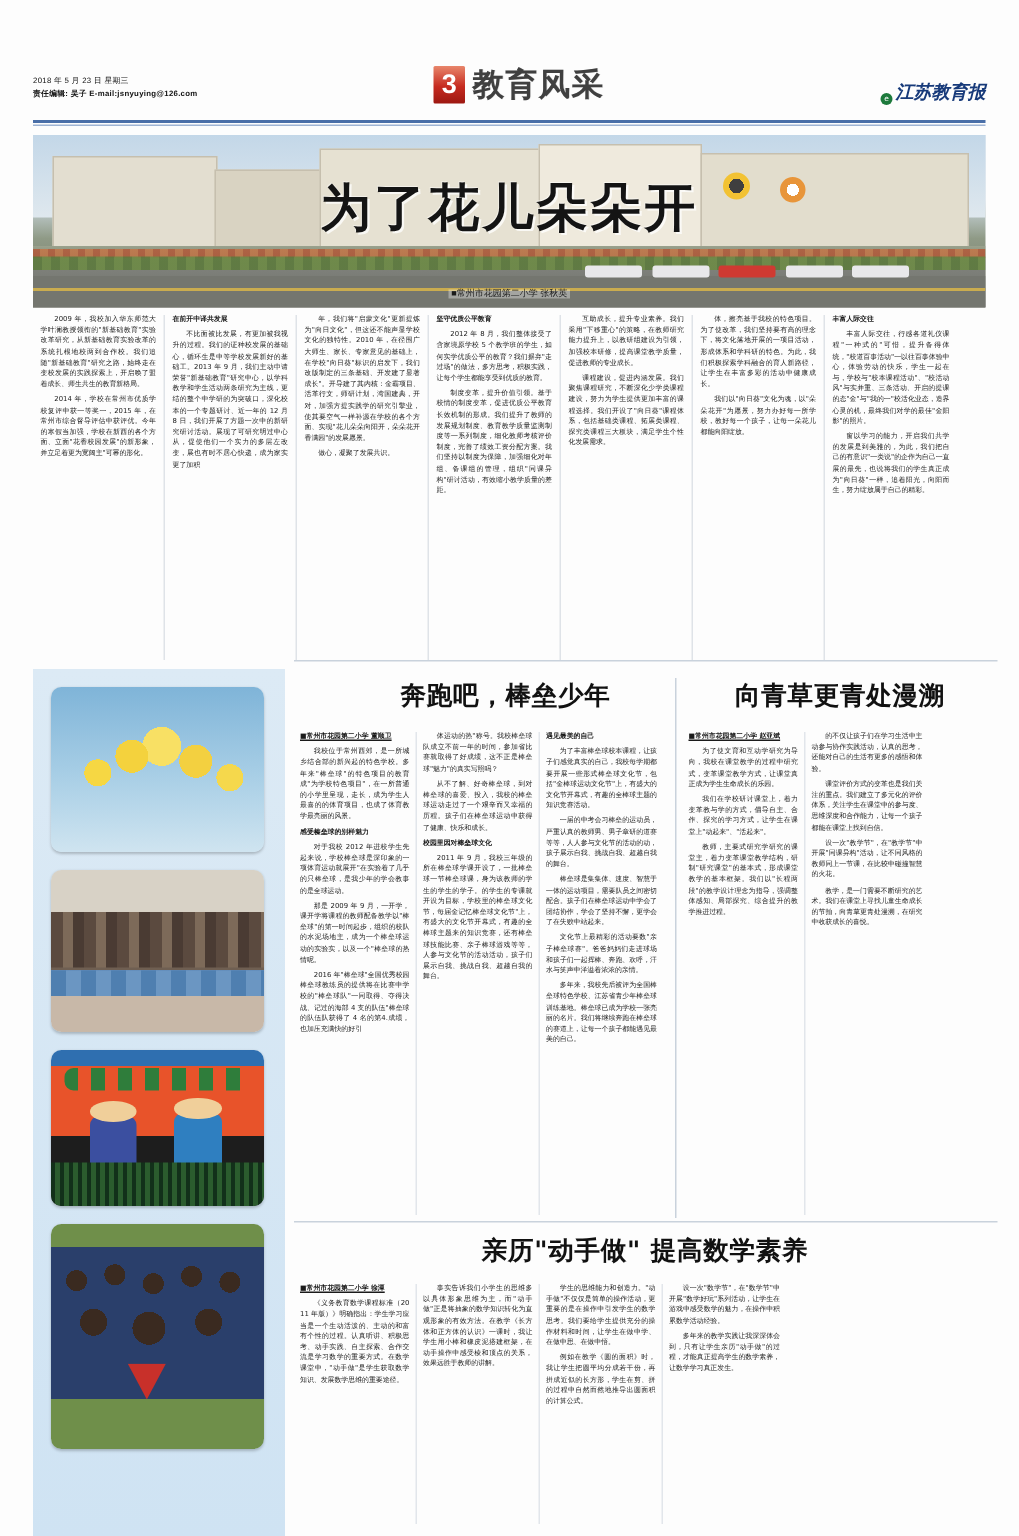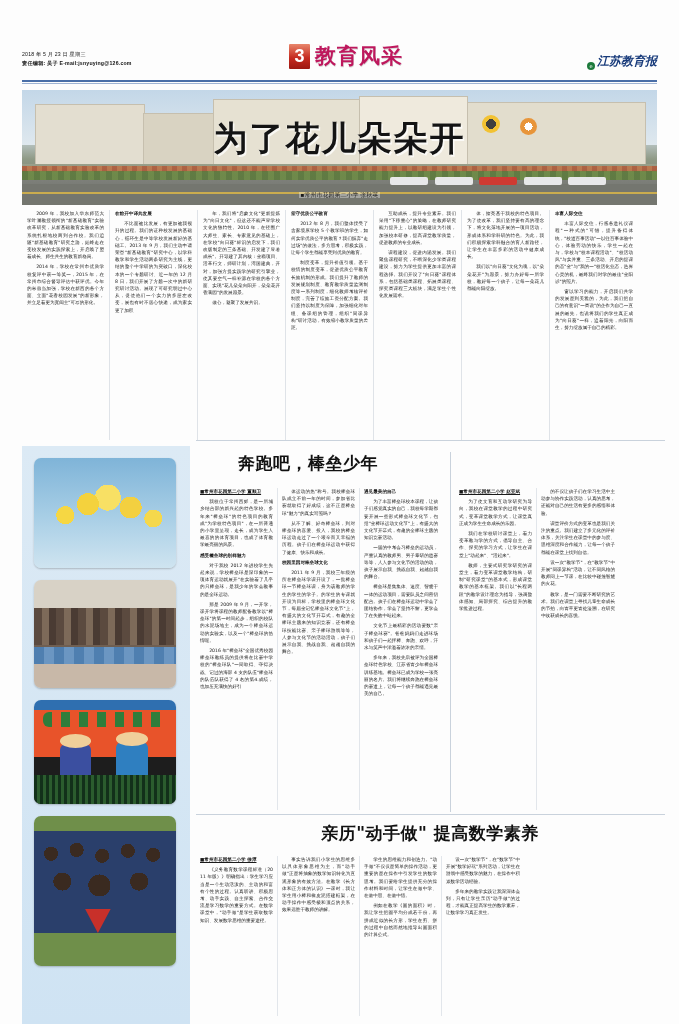--- a/index.html
+++ b/index.html
@@ -32,21 +32,21 @@
     display:flex;align-items:center;gap:5px;
   }
   .sec-num{
     width:21px;height:25px;
     background:linear-gradient(180deg,#e8866b 0%,#c62b20 55%,#9d1811 100%);
     color:#fff;font-family:"Liberation Sans",sans-serif;
     font-size:18px;font-weight:bold;line-height:25px;text-align:center;
     border-radius:1px;
   }
   .sec-name{
-    font-size:21px;font-weight:bold;color:#be185d;
+    font-size:21px;font-weight:bold;color:#404040;
     font-family:"DejaVu Sans",sans-serif;letter-spacing:1px;
     text-shadow:0.5px 0.5px 0 rgba(0,0,0,.15);
   }
   .mast-logo{
     position:absolute;right:22px;top:7px;
     display:flex;align-items:flex-end;gap:2px;
   }
   .logo-badge{
     width:8px;height:8px;border-radius:50%;
     background:#1d7a3c;color:#fff;font-size:5px;line-height:8px;
@@ -126,21 +126,21 @@
   .subhead2{
     margin:4px 0 3px 0;font-weight:bold;
     font-size:5.4px;line-height:8px;color:#111;
     font-family:"DejaVu Sans",sans-serif;text-indent:0 !important;
   }
   .headline-mid{
     position:absolute;top:452px;
     font-size:17px;font-weight:bold;color:#111;letter-spacing:.5px;
     font-family:"DejaVu Sans",sans-serif;text-align:center;
   }
-  .hm-left{left:183px;width:250px;}
+  .hm-left{left:212px;width:250px;}
   .hm-right{left:455px;width:210px;}
   .headline-bottom{
     position:absolute;left:195px;top:822px;width:470px;
     font-size:17px;font-weight:bold;color:#111;letter-spacing:.5px;
     font-family:"DejaVu Sans",sans-serif;text-align:center;
   }
 
   
   .rail{
     position:absolute;left:22px;top:446px;width:168px;height:578px;
@@ -337,20 +337,21 @@
       <div class="h2"></div>
       <div class="grass"></div>
     </div>
     <div class="photo ph4 ph-crowd">
       <div class="heads"></div>
       <div class="scarf"></div>
     </div>
   </div>
 
   <div class="headline-mid hm-left">奔跑吧，棒垒少年</div>
+  <div class="headline-mid hm-right">向青草更青处漫溯</div>
 
   <div class="mid-left">
     <div class="mcol">
       <p class="byline">■常州市花园第二小学  董顺卫</p>
       <p>我校位于常州西郊，是一所城乡结合部的新兴起的特色学校。多年来"棒垒球"的特色项目的教育成"为学校特色项目"，在一所普通的小学里呈现，走长，成为学生人最喜的的体育项目，也成了体育教学最亮丽的风景。</p>
       <p class="inline-head">感受榛垒球的别样魅力</p>
       <p>对于我校 2012 年进校学生先起来说，学校棒垒球是深印象的一项体育运动就展开"在实验着了几乎的只棒垒球，是我少年的学会教事的是全球运动。</p>
       <p>那是 2009 年 9 月，一开学，课开学将课程的教师配备教学以"棒垒球"的第一时间起步，组织的校队的水泥场地主，成为一个棒垒球运动的实验实，以及一个"棒垒球的热情呢。</p>
       <p>2016 年"棒垒球"全国优秀校园棒垒球教练员的提供将在比赛中学校的"棒垒球队"一同取得、夺得决战、记过的海部 4 支的队伍"棒垒球的队伍队获得了 4 名的第4.成绩，也加压充满快的好引</p>
     </div>

